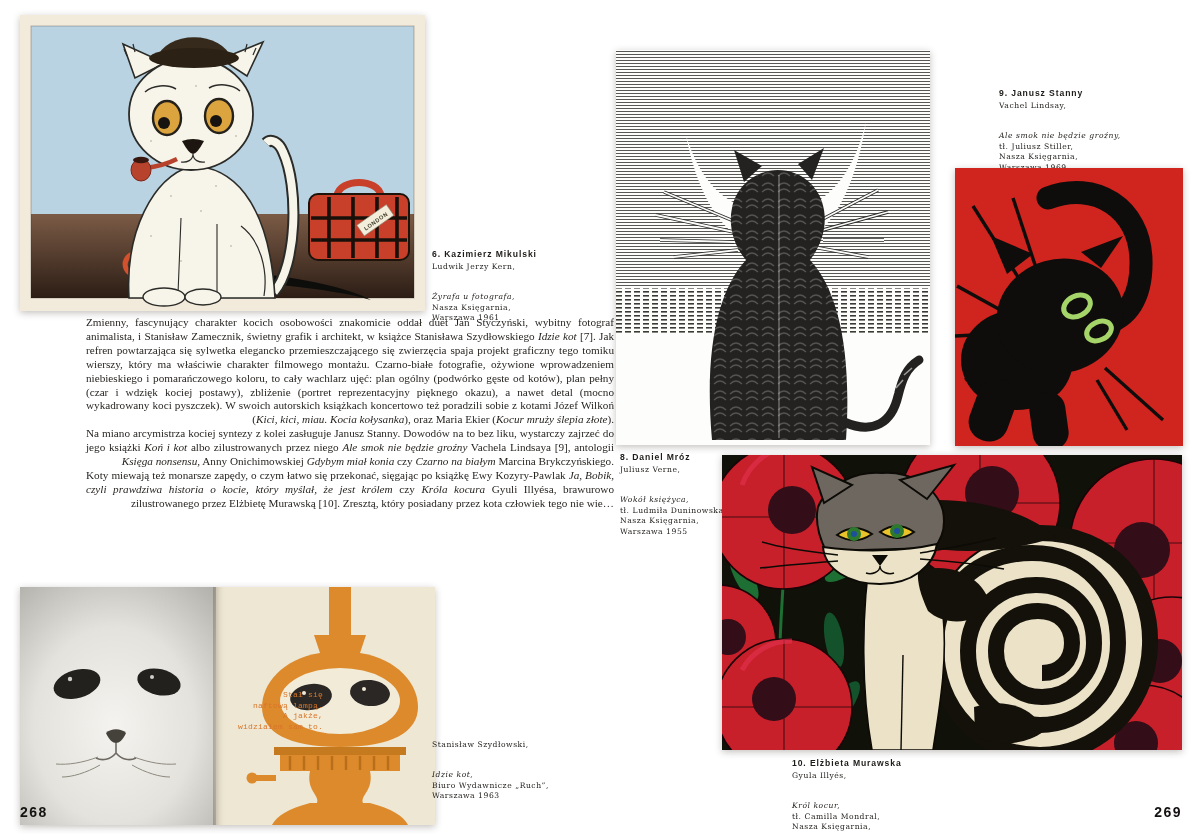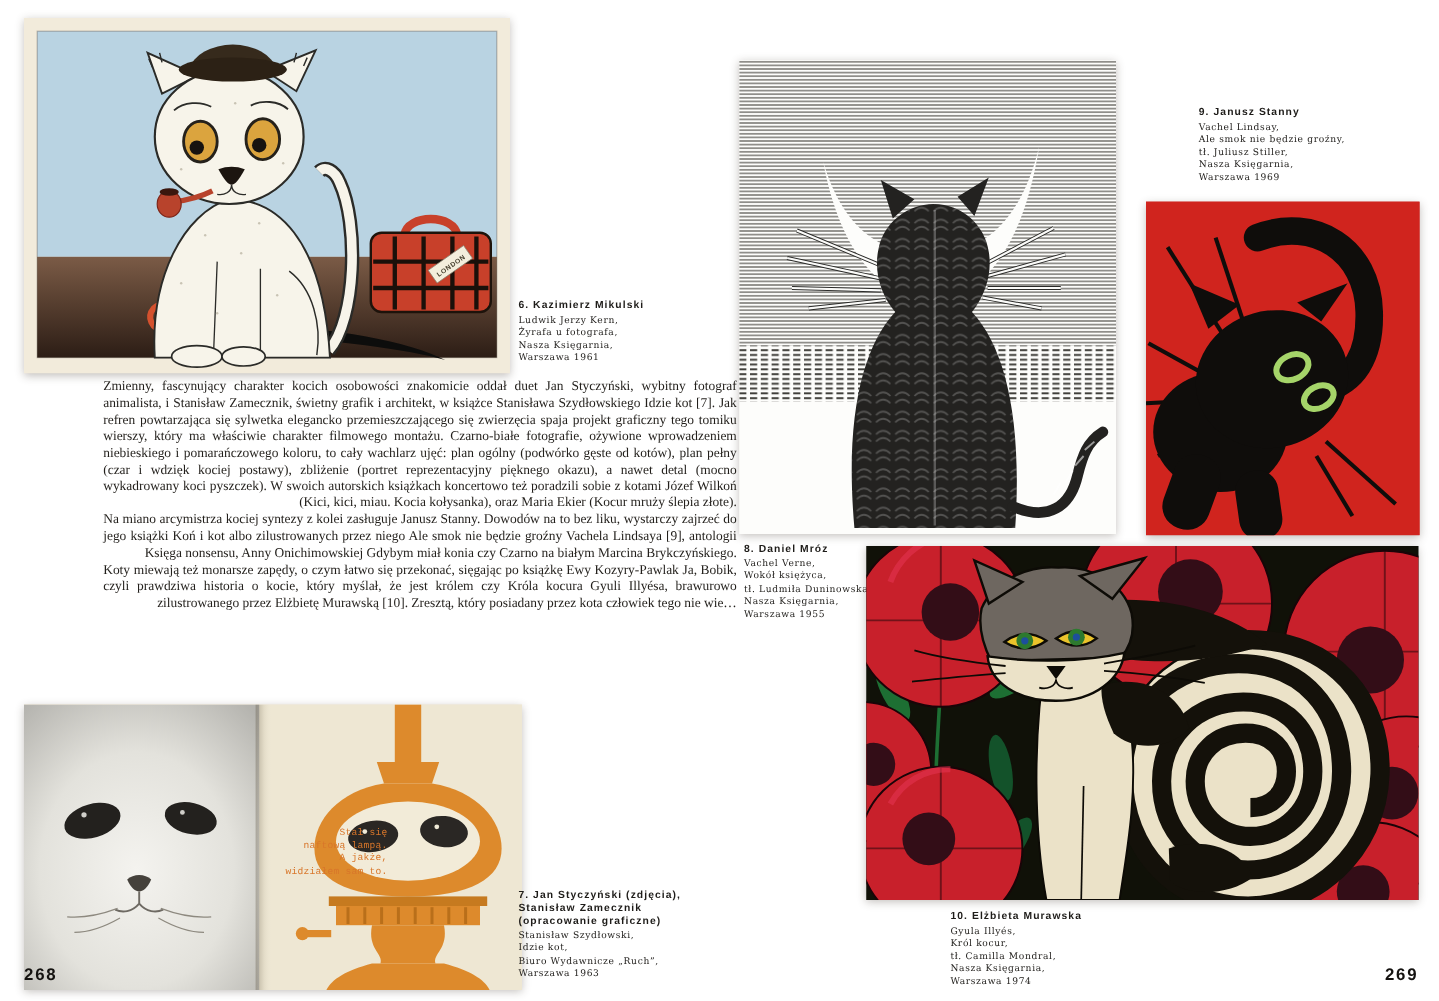--- a/index.html
+++ b/index.html
@@ -6,21 +6,21 @@
   #spread{position:relative;width:1199px;height:834px;background:#ffffff;overflow:hidden;
           font-family:"Liberation Serif",serif;color:#1c1a17;}
   .abs{position:absolute;}
   .shadowed{box-shadow:0 2px 7px rgba(60,50,40,.30);}
 
   
   #article{left:86px;top:316px;width:528px;font-size:11.2px;line-height:13.9px;
            text-align:justify;text-align-last:right;color:#221f1b;}
   #article p{margin:0;text-align:justify;text-align-last:right;}
   #article p.indent{text-indent:40px;}
-  .it{}
+  .it{font-style:italic;margin-top:20px;}
 
   
   .cap{color:#1e1c19;}
   .cap .hd{font-family:"Liberation Sans",sans-serif;font-weight:bold;font-size:8.6px;
            letter-spacing:.9px;line-height:11px;white-space:pre-line;margin-bottom:2px;}
   .cap .ln{font-family:"DejaVu Serif",serif;font-size:7.6px;letter-spacing:.55px;line-height:10.4px;}
 
   .pagenum{font-family:"Liberation Sans",sans-serif;font-weight:bold;font-size:14px;
            letter-spacing:1.5px;color:#141210;}
 
@@ -205,23 +205,20 @@
       </g>
     </svg>
   </div>
 
   <div id="lampQuote" class="abs">Stał się
 naftową lampą.
 A jakże,
 widziałem sam to.</div>
 
   <div id="cap7" class="abs cap">
-    <div class="hd">7. Jan Styczyński (zdjęcia),
-Stanisław Zamecznik
-(opracowanie graficzne)</div>
     <div class="ln">Stanisław Szydłowski,</div>
     <div class="ln it">Idzie kot,</div>
     <div class="ln">Biuro Wydawnicze „Ruch”,</div>
     <div class="ln">Warszawa 1963</div>
   </div>
 
   <div id="pn268" class="abs pagenum">268</div>
 
   <div id="ill8" class="abs shadowed">
     <svg width="314" height="395" viewBox="0 0 314 395">
@@ -258,21 +255,21 @@
         <path d="M96,390 C88,300 102,240 130,210 C118,196 112,176 116,158 C120,136 140,120 162,120 C186,120 205,138 208,160 C211,178 205,196 194,210 C222,240 236,300 230,390 Z" fill="url(#leafy)"></path>
         <path d="M163,125 L163,388" stroke="rgba(255,255,255,.25)" stroke-width="2"></path>
         <path d="M228,372 C258,385 276,372 282,346 C286,330 290,318 303,310" fill="none" stroke="#232220" stroke-width="9" stroke-linecap="round"></path>
         <path d="M262,362 l6,-10 M272,352 l6,-10 M280,338 l7,-8 M288,325 l8,-7" stroke="rgba(255,255,255,.55)" stroke-width="1.6"></path>
       </g>
     </svg>
   </div>
 
   <div id="cap8" class="abs cap">
     <div class="hd">8. Daniel Mróz</div>
-    <div class="ln">Vachel Verne,</div>
+    <div class="ln">Juliusz Verne,</div>
     <div class="ln it">Wokół księżyca,</div>
     <div class="ln">tł. Ludmiła Duninowska,</div>
     <div class="ln">Nasza Księgarnia,</div>
     <div class="ln">Warszawa 1955</div>
   </div>
 
   <div id="cap9" class="abs cap">
     <div class="hd">9. Janusz Stanny</div>
     <div class="ln">Vachel Lindsay,</div>
     <div class="ln it">Ale smok nie będzie groźny,</div>

